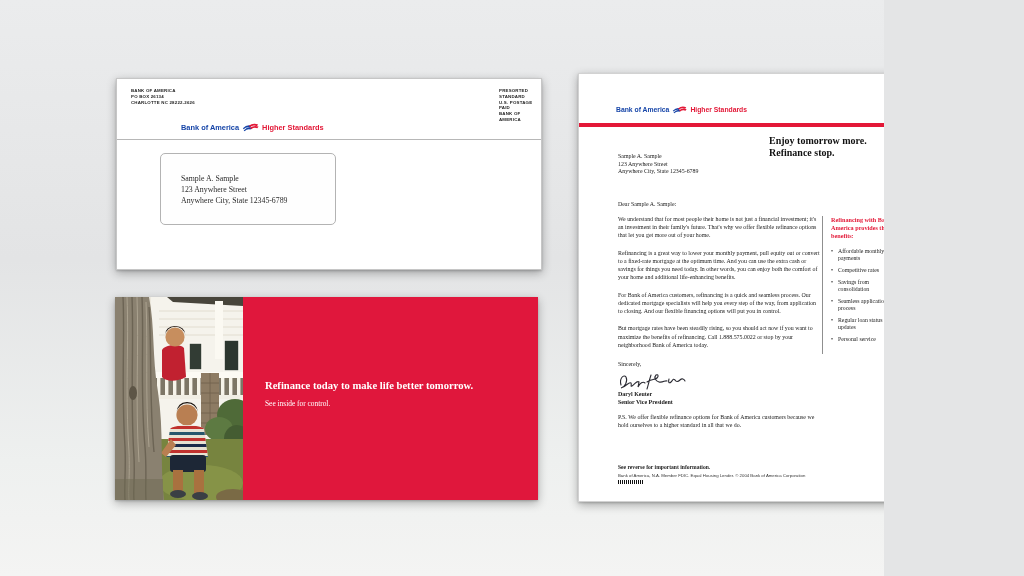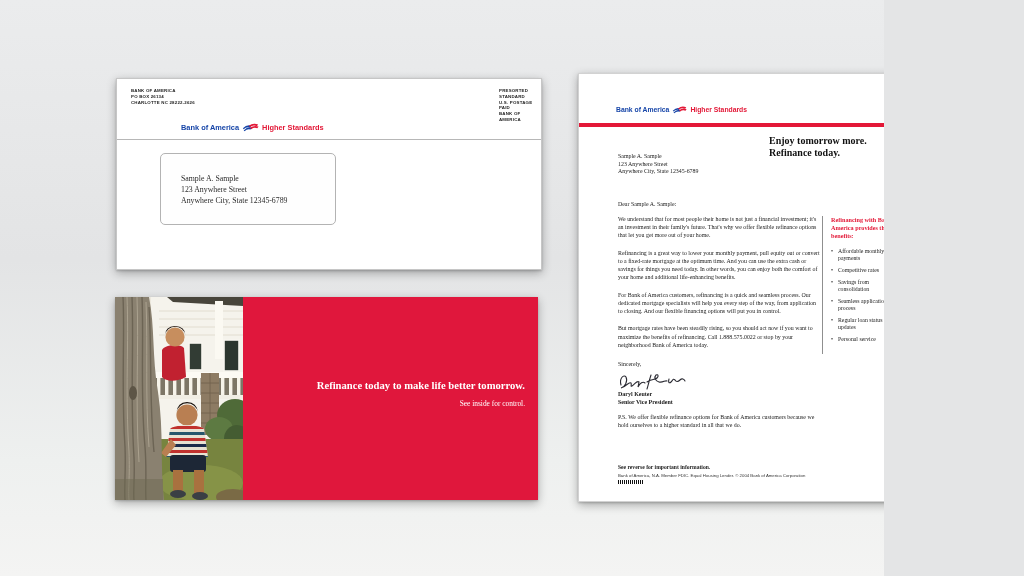--- a/index.html
+++ b/index.html
@@ -22,21 +22,21 @@
 
   
   .logo{display:flex;align-items:center;white-space:nowrap;font-family:"Liberation Sans",sans-serif;font-weight:bold;}
   .logo-bank{color:#1645a8;}
   .logo-tag{color:#e31837;}
   .logo .flag{margin:0 3px;}
   .logo-lg{font-size:7.4px;}
   .logo-md{font-size:6.8px;}
 
   
-  .card{left:115px;top:297px;width:423px;height:203px;background:#e0173c;border:0;text-align:right;}
+  .card{left:115px;top:297px;width:423px;height:203px;background:#e0173c;border:0;}
   .card-photo{position:absolute;left:0;top:0;width:128px;height:203px;display:block;}
   .card-text{position:absolute;left:150px;top:82px;width:260px;color:#fff;}
   .card-headline{font-size:10.6px;font-weight:bold;line-height:13px;margin:0;}
   .card-subline{font-size:7.4px;margin:7px 0 0 0;}
 
   
   .letter{left:578px;top:73px;width:328px;height:427px;border:1px solid #d2d2d2;}
   .letter-logo{position:absolute;left:37px;top:31px;}
   .red-rule{position:absolute;left:0;top:49px;width:100%;height:4px;background:#e31837;}
   .letter-headline{position:absolute;left:190px;top:61px;font-size:10px;font-weight:bold;line-height:11.5px;color:#111;}
@@ -202,21 +202,21 @@
         <path d="M8 4 Q13 0 19 2.5 L17.5 4.5 Q13 2.5 9.5 5.5 Z" fill="#e31837"></path>
         <path d="M9.5 6.5 Q14 3 19.5 5 L18 7 Q14 5.5 11 8 Z" fill="#e31837"></path>
       </svg>
       <span class="logo-tag">Higher Standards</span>
     </div>
 
     <div class="red-rule"></div>
 
     <div class="letter-headline">
       <div>Enjoy tomorrow more.</div>
-      <div>Refinance today.</div>
+      <div>Refinance stop.</div>
     </div>
 
     <div class="letter-recipient">
       <div>Sample A. Sample</div>
       <div>123 Anywhere Street</div>
       <div>Anywhere City, State 12345-6789</div>
     </div>
 
     <div class="letter-salutation">Dear Sample A. Sample:</div>
 

